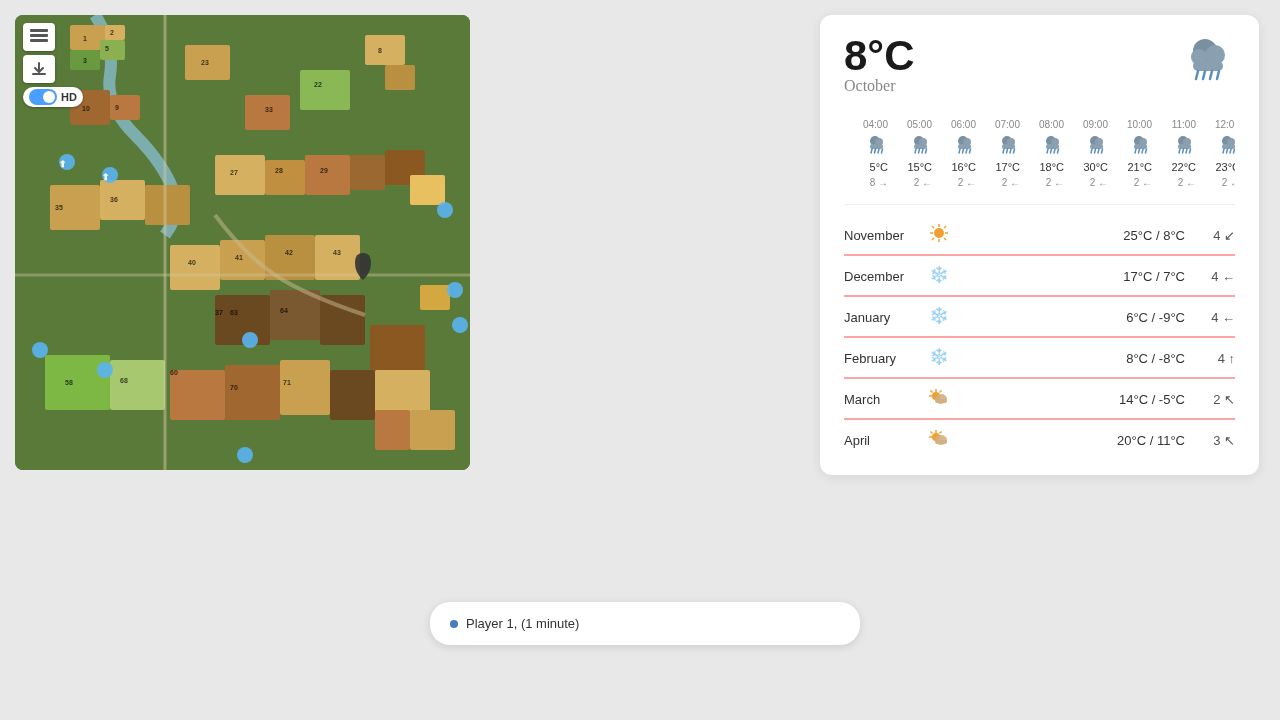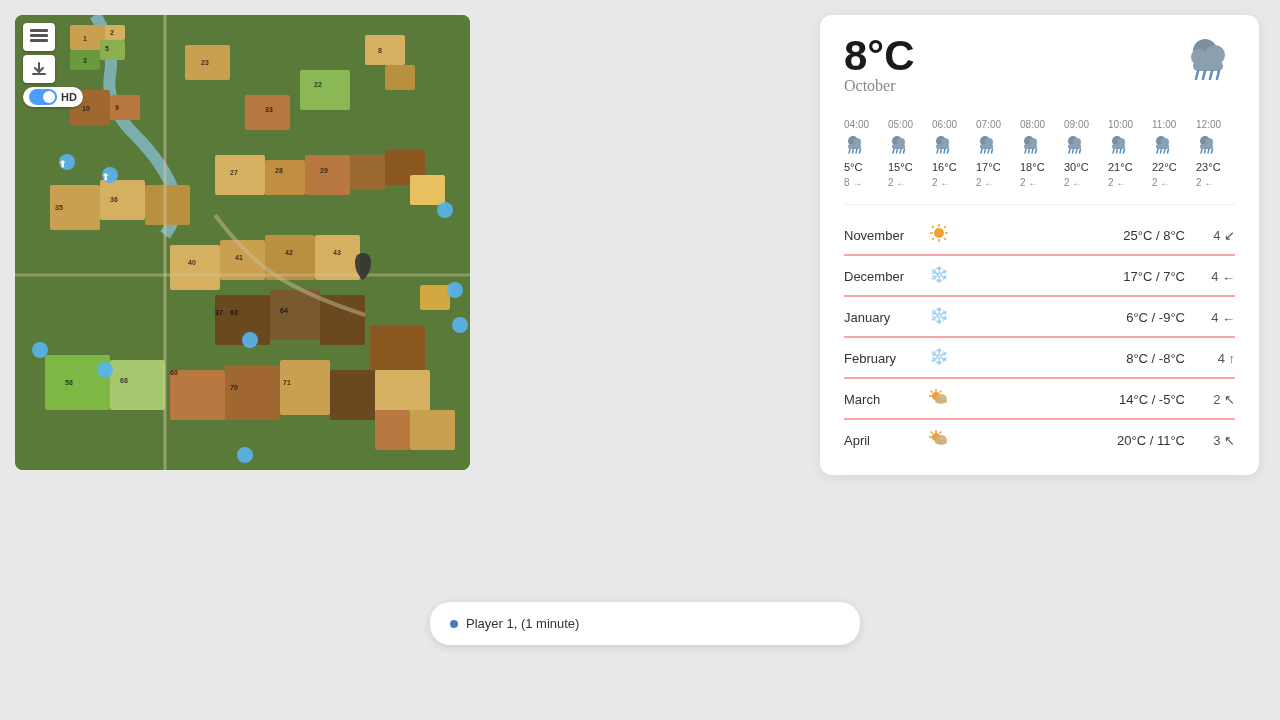--- a/index.html
+++ b/index.html
@@ -145,21 +145,21 @@
       gap: 0;
       overflow-x: auto;
       border-bottom: 1px solid #f0f0f0;
       padding-bottom: 16px;
       margin-bottom: 12px;
     }
 
     .hour-col {
       display: flex;
       flex-direction: column;
-      align-items: flex-start;
+      align-items: flex-end;
       min-width: 44px;
       gap: 4px;
     }
 
     .hour-time {
       font-size: 10px;
       color: #888;
       white-space: nowrap;
     }
 

